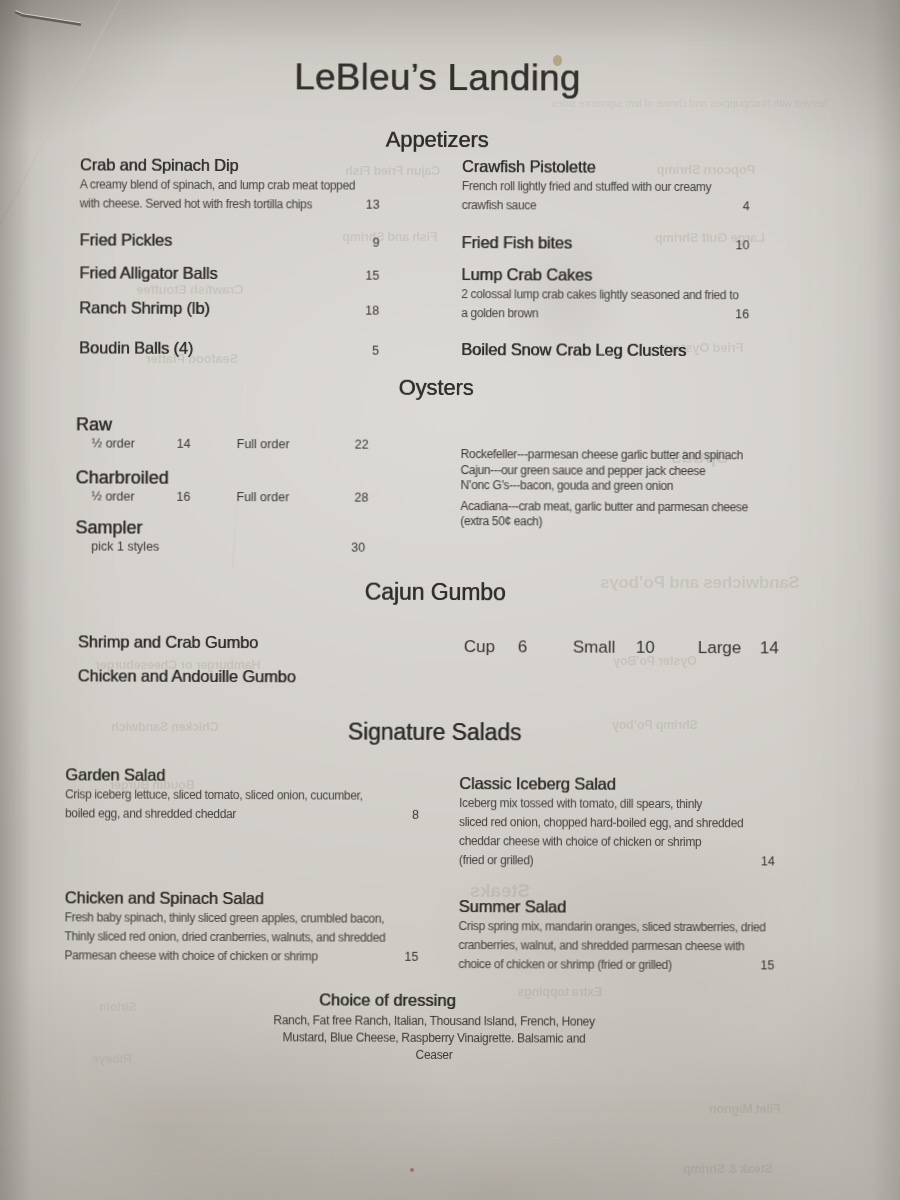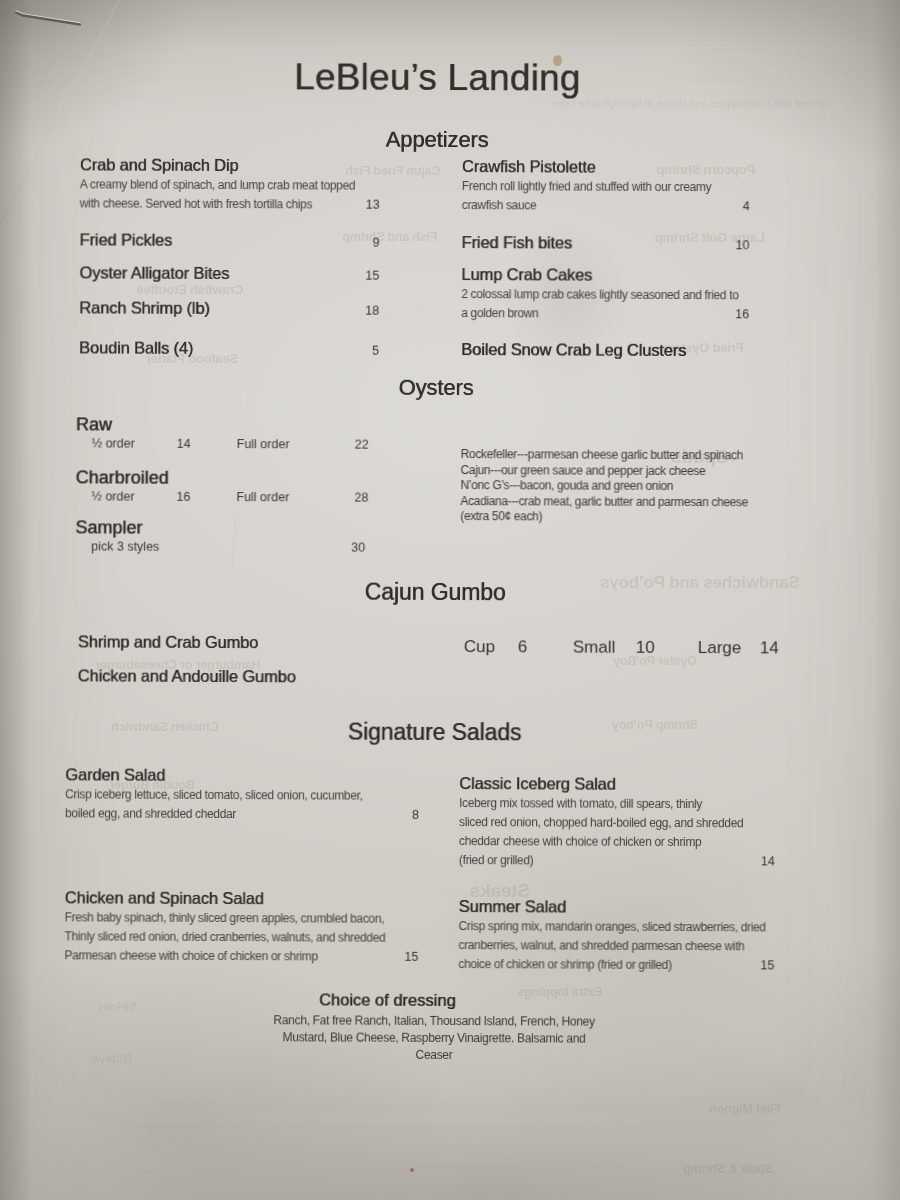--- a/index.html
+++ b/index.html
@@ -107,21 +107,21 @@
         <div class="desc dline">
           <span>with cheese. Served hot with fresh tortilla chips</span>
           <span class="price">13</span>
         </div>
       </div>
       <div class="itemrow" style="margin-top:15px">
         <span class="name">Fried Pickles</span>
         <span class="price">9</span>
       </div>
       <div class="itemrow" style="margin-top:11px">
-        <span class="name">Oyster Alligator Bites</span>
+        <span class="name">Fried Alligator Balls</span>
         <span class="price">15</span>
       </div>
       <div class="itemrow" style="margin-top:13px">
         <span class="name">Ranch Shrimp (lb)</span>
         <span class="price">18</span>
       </div>
       <div class="itemrow" style="margin-top:18px">
         <span class="name">Boudin Balls (4)</span>
         <span class="price">5</span>
       </div>
@@ -163,30 +163,30 @@
       </div>
       <div class="oyname" style="margin-top:10px">Charbroiled</div>
       <div class="oyrow">
         <span style="left:0">½ order</span>
         <span style="left:85px">16</span>
         <span style="left:145px">Full order</span>
         <span style="left:263px">28</span>
       </div>
       <div class="oyname" style="margin-top:7px">Sampler</div>
       <div class="oyrow">
-        <span style="left:0">pick 3 styles</span>
+        <span style="left:0">pick 1 styles</span>
         <span style="left:260px">30</span>
       </div>
     </div>
 
     <div class="col" style="left:460px;top:447px;width:320px">
       <div class="styleline" style="margin-top:0">Rockefeller---parmesan cheese garlic butter and spinach</div>
       <div class="styleline">Cajun---our green sauce and pepper jack cheese</div>
       <div class="styleline">N’onc G’s---bacon, gouda and green onion</div>
-      <div class="styleline" style="">Acadiana---crab meat, garlic butter and parmesan cheese</div>
+      <div class="styleline" style="margin-top:5px">Acadiana---crab meat, garlic butter and parmesan cheese</div>
       <div class="styleline">(extra 50¢ each)</div>
     </div>
 
     <div class="sect" style="top:578px;font-size:23px">Cajun Gumbo</div>
 
     <div class="gumborow" style="top:632px">
       <span class="name">Shrimp and Crab Gumbo</span>
       <span class="sz" style="left:386px">Cup</span>
       <span class="sz" style="left:440px">6</span>
       <span class="sz" style="left:495px">Small</span>

